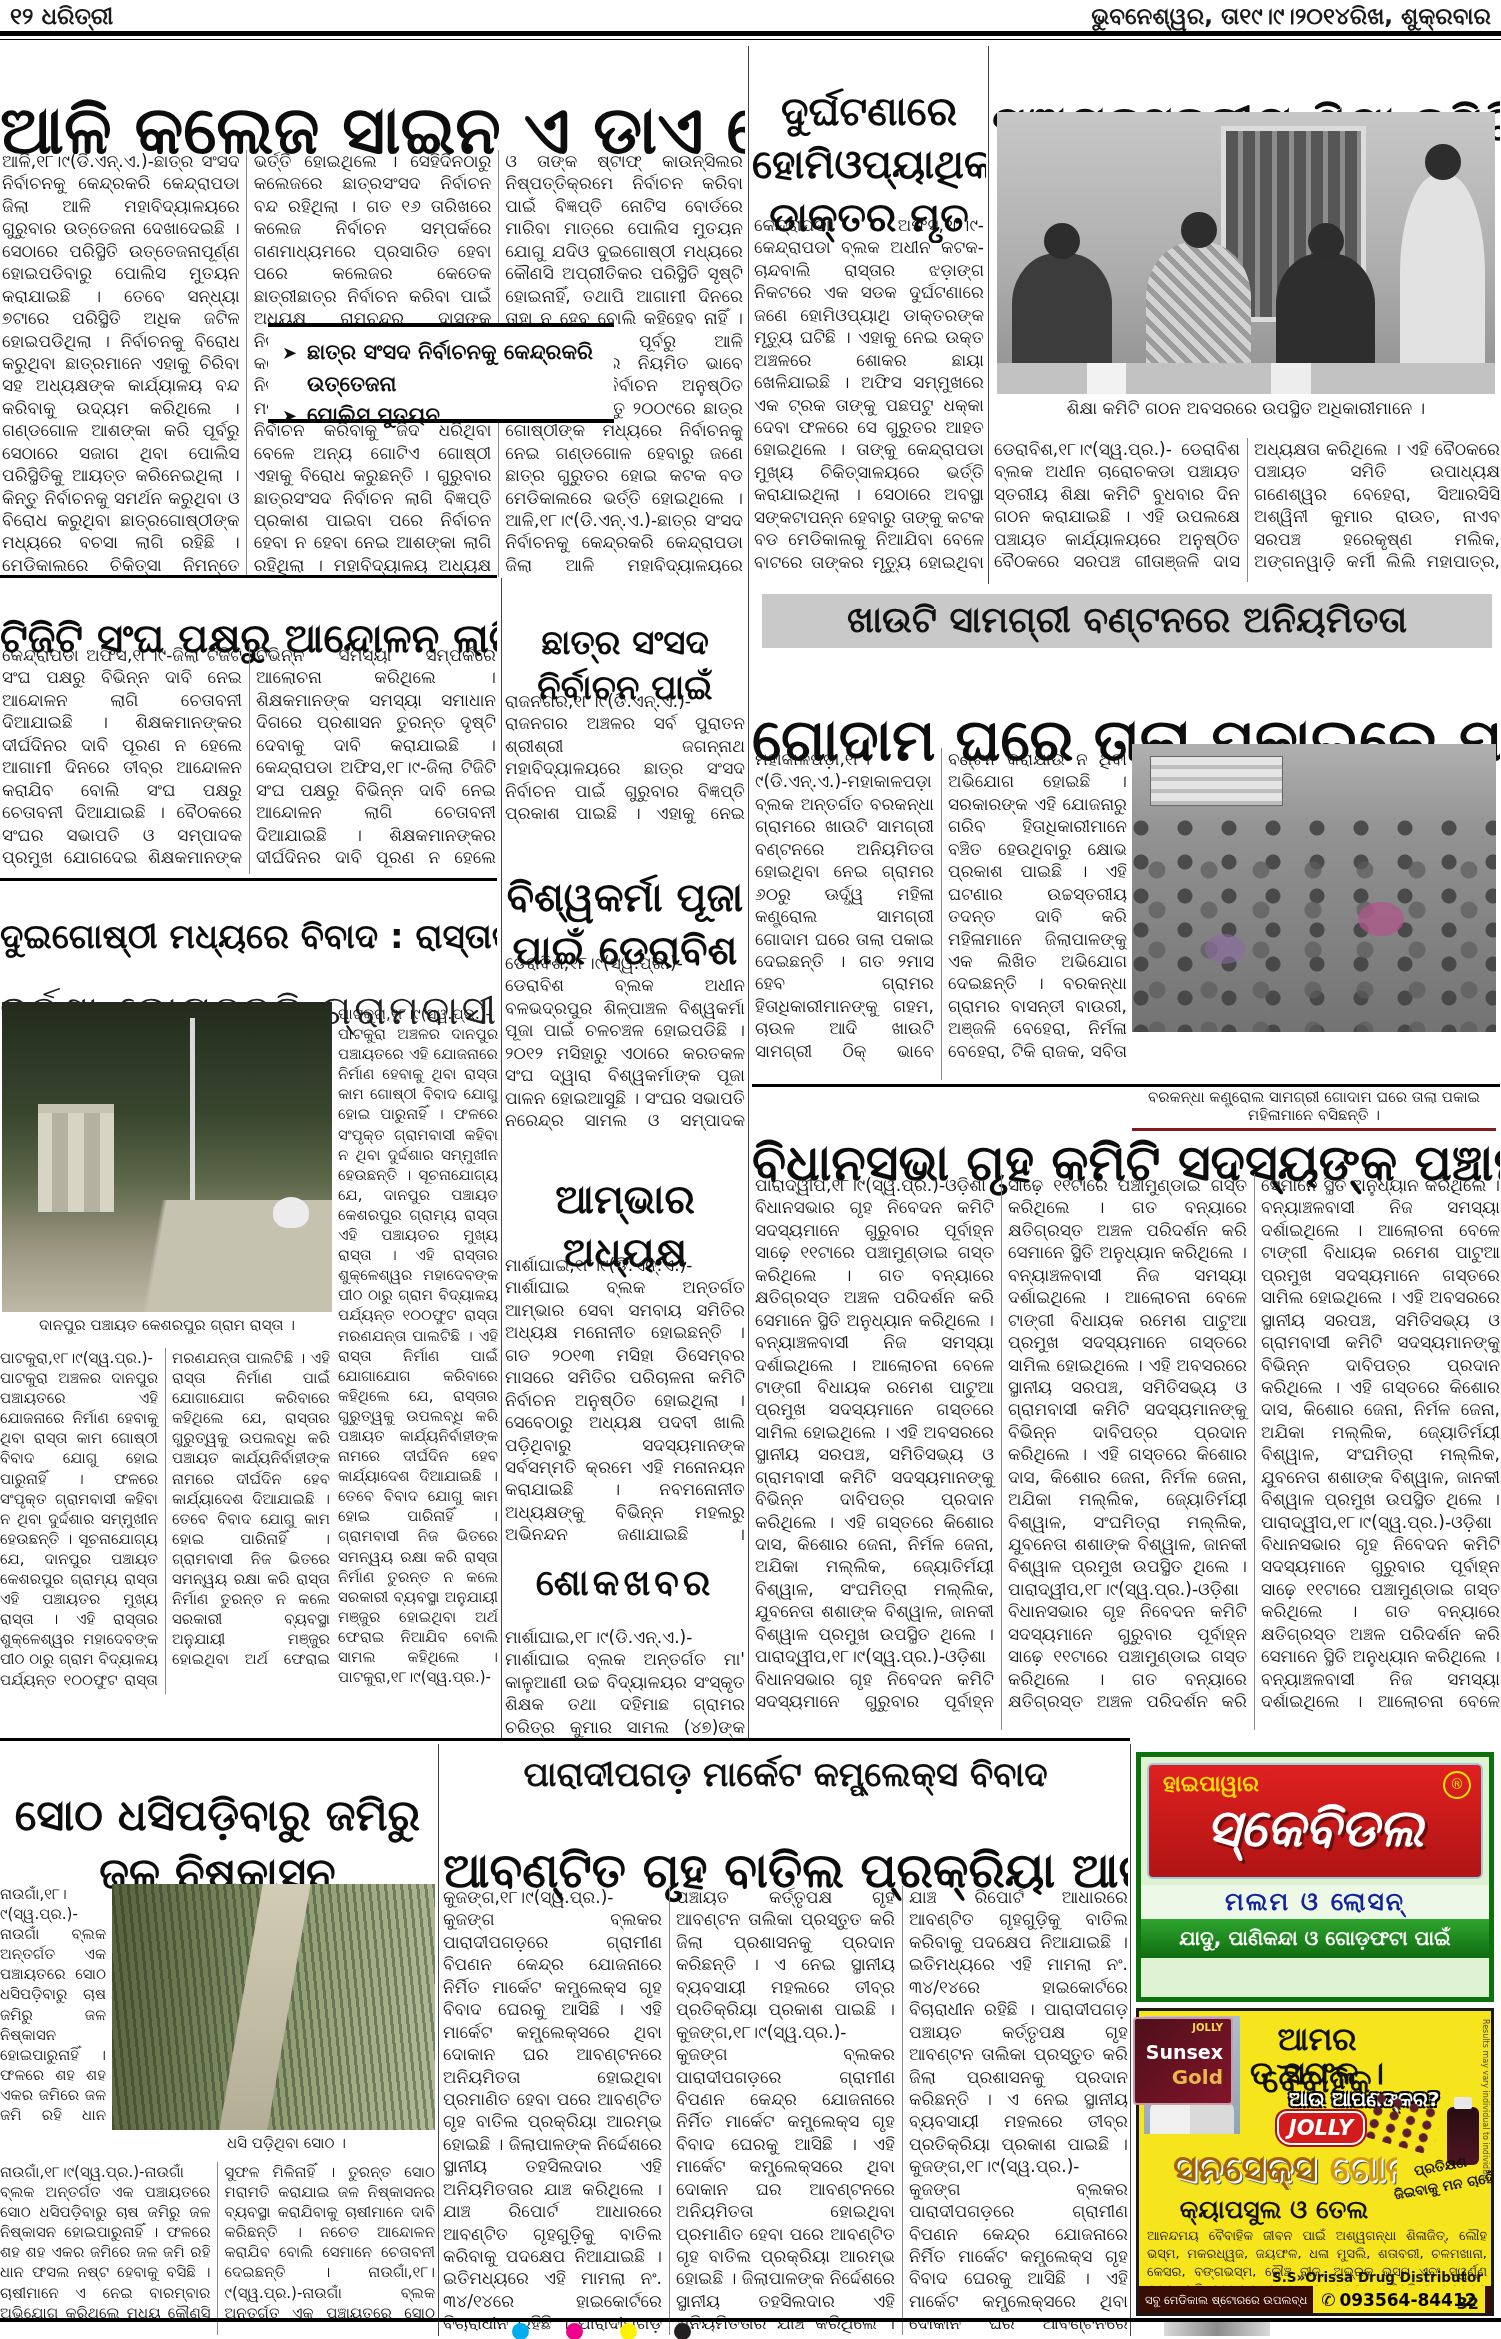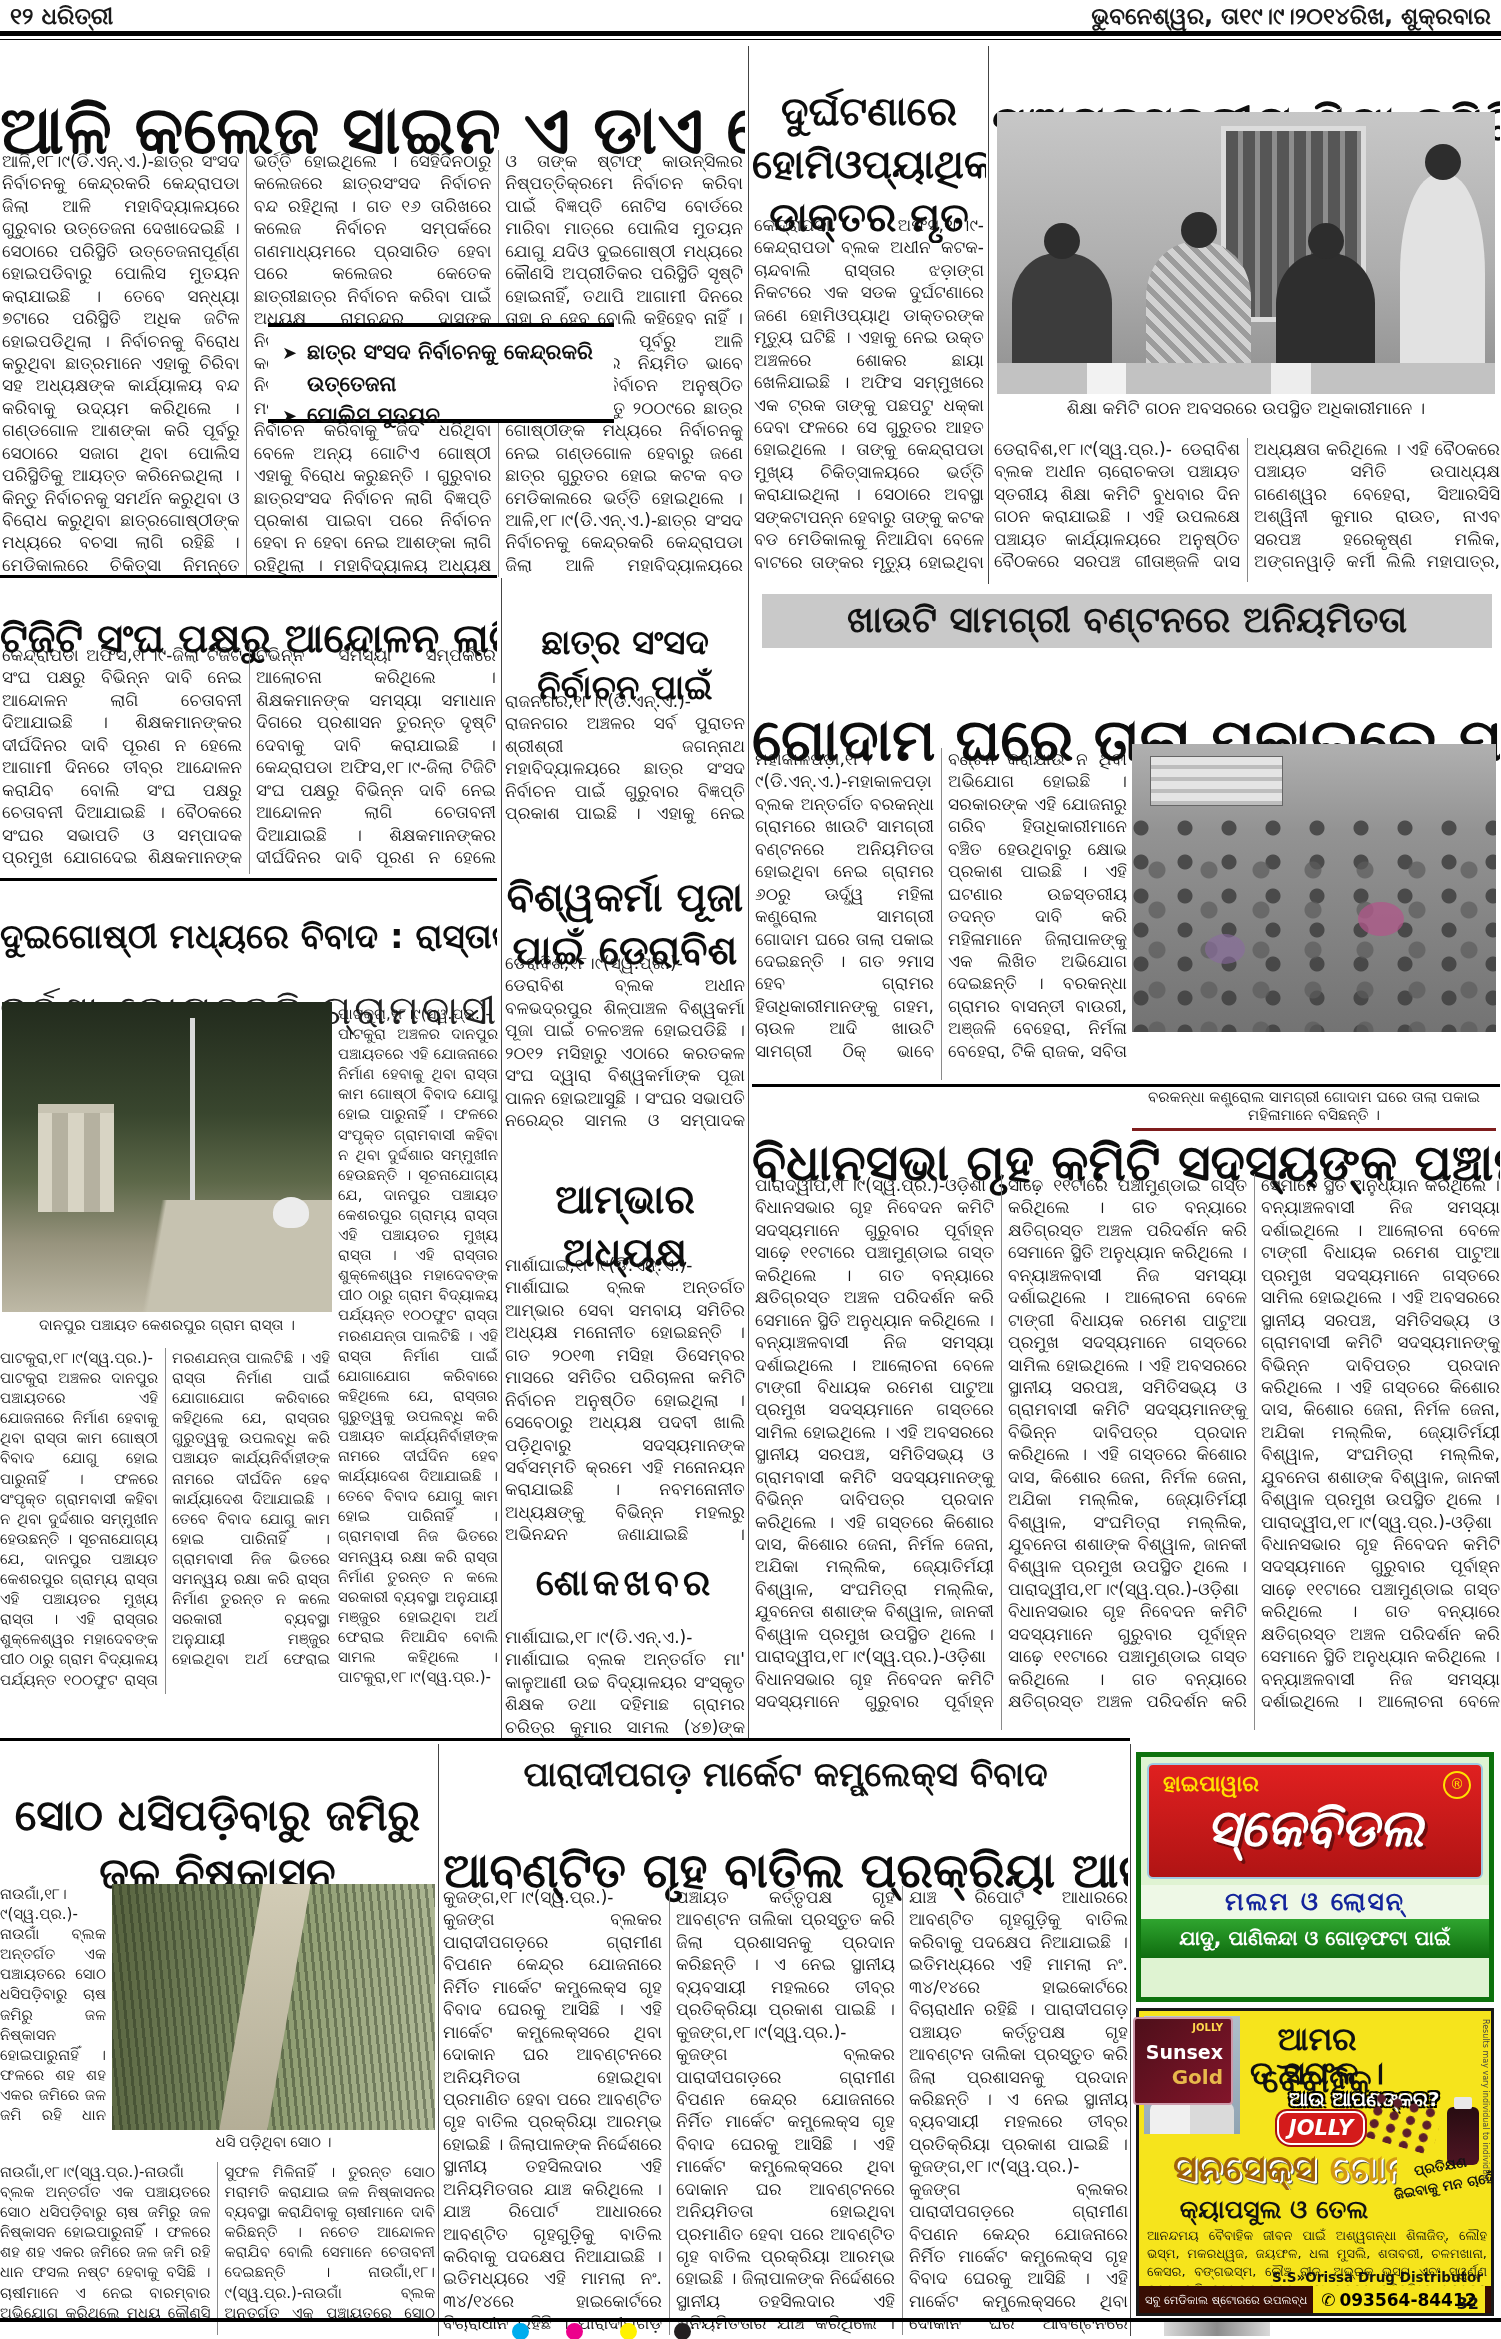--- a/index.html
+++ b/index.html
@@ -214,21 +214,21 @@
 
   <div class="abs rule-h" style="left:0;top:1738px;width:1130px;height:3px;"></div>
 
   <section>
     <h2 class="abs hl" style="left:0;top:1750px;width:435px;height:126px;font-size:43px;line-height:1.35;">ସୋଠ ଧସିପଡ଼ିବାରୁ ଜମିରୁ ଜଳ ନିଷ୍କାସନ ହୋଇପାରୁନି</h2>
     <div class="abs bodytext narrow" style="left:0;top:1884px;width:106px;height:248px;column-count:1;">ନାଉଗାଁ,୧୮।୯(ସ୍ୱ.ପ୍ର.)-ନାଉଗାଁ ବ୍ଲକ ଅନ୍ତର୍ଗତ ଏକ ପଞ୍ଚାୟତରେ ସୋଠ ଧସିପଡ଼ିବାରୁ ଚାଷ ଜମିରୁ ଜଳ ନିଷ୍କାସନ ହୋଇପାରୁନାହିଁ । ଫଳରେ ଶହ ଶହ ଏକର ଜମିରେ ଜଳ ଜମି ରହି ଧାନ ଫସଲ ନଷ୍ଟ ହେବାକୁ ବସିଛି । ଚାଷୀମାନେ ଏ ନେଇ ବାରମ୍ବାର ଅଭିଯୋଗ କରିଥିଲେ ମଧ୍ୟ କୌଣସି ସୁଫଳ ମିଳିନାହିଁ । ତୁରନ୍ତ ସୋଠ ମରାମତି କରାଯାଇ ଜଳ ନିଷ୍କାସନର ବ୍ୟବସ୍ଥା କରାଯିବାକୁ ଚାଷୀମାନେ ଦାବି କରିଛନ୍ତି । ନଚେତ ଆନ୍ଦୋଳନ କରାଯିବ ବୋଲି ସେମାନେ ଚେତାବନୀ ଦେଇଛନ୍ତି ।</div>
     <div class="photo ph-field" style="left:112px;top:1884px;width:323px;height:246px;">
       <div class="field-tex"></div>
       <div class="field-path"></div>
     </div>
-    <div class="abs caption" style="left:112px;top:2134px;width:323px;height:24px;font-family:Liberation Serif, serif;">ଧସି ପଡ଼ିଥିବା ସୋଠ ।</div>
+    <div class="abs caption" style="left:125px;top:2134px;width:323px;height:24px;">ଧସି ପଡ଼ିଥିବା ସୋଠ ।</div>
     <div class="abs bodytext narrow" style="left:0;top:2162px;width:435px;height:173px;column-count:2;">ନାଉଗାଁ,୧୮।୯(ସ୍ୱ.ପ୍ର.)-ନାଉଗାଁ ବ୍ଲକ ଅନ୍ତର୍ଗତ ଏକ ପଞ୍ଚାୟତରେ ସୋଠ ଧସିପଡ଼ିବାରୁ ଚାଷ ଜମିରୁ ଜଳ ନିଷ୍କାସନ ହୋଇପାରୁନାହିଁ । ଫଳରେ ଶହ ଶହ ଏକର ଜମିରେ ଜଳ ଜମି ରହି ଧାନ ଫସଲ ନଷ୍ଟ ହେବାକୁ ବସିଛି । ଚାଷୀମାନେ ଏ ନେଇ ବାରମ୍ବାର ଅଭିଯୋଗ କରିଥିଲେ ମଧ୍ୟ କୌଣସି ସୁଫଳ ମିଳିନାହିଁ । ତୁରନ୍ତ ସୋଠ ମରାମତି କରାଯାଇ ଜଳ ନିଷ୍କାସନର ବ୍ୟବସ୍ଥା କରାଯିବାକୁ ଚାଷୀମାନେ ଦାବି କରିଛନ୍ତି । ନଚେତ ଆନ୍ଦୋଳନ କରାଯିବ ବୋଲି ସେମାନେ ଚେତାବନୀ ଦେଇଛନ୍ତି । ନାଉଗାଁ,୧୮।୯(ସ୍ୱ.ପ୍ର.)-ନାଉଗାଁ ବ୍ଲକ ଅନ୍ତର୍ଗତ ଏକ ପଞ୍ଚାୟତରେ ସୋଠ ଧସିପଡ଼ିବାରୁ ଚାଷ ଜମିରୁ ଜଳ ନିଷ୍କାସନ ହୋଇପାରୁନାହିଁ । ଫଳରେ ଶହ ଶହ ଏକର ଜମିରେ ଜଳ ଜମି ରହି ଧାନ ଫସଲ ନଷ୍ଟ ହେବାକୁ ବସିଛି । ଚାଷୀମାନେ ଏ ନେଇ ବାରମ୍ବାର ଅଭିଯୋଗ କରିଥିଲେ ମଧ୍ୟ କୌଣସି ସୁଫଳ ମିଳିନାହିଁ । ତୁରନ୍ତ ସୋଠ ମରାମତି କରାଯାଇ ଜଳ ନିଷ୍କାସନର ବ୍ୟବସ୍ଥା କରାଯିବାକୁ ଚାଷୀମାନେ ଦାବି କରିଛନ୍ତି । ନଚେତ ଆନ୍ଦୋଳନ କରାଯିବ ବୋଲି ସେମାନେ ଚେତାବନୀ ଦେଇଛନ୍ତି ।</div>
   </section>
 
   <section>
     <div class="abs kicker2" style="left:443px;top:1754px;width:685px;height:46px;">ପାରାଦୀପଗଡ଼ ମାର୍କେଟ କମ୍ପ୍ଲେକ୍ସ ବିବାଦ</div>
     <h2 class="abs hl" style="left:443px;top:1802px;width:685px;height:76px;font-size:48px;white-space:nowrap;">ଆବଣ୍ଟିତ ଗୃହ ବାତିଲ ପ୍ରକ୍ରିୟା ଆରମ୍ଭ</h2>
     <div class="abs bodytext" style="left:443px;top:1886px;width:685px;height:449px;column-count:3;">କୁଜଙ୍ଗ,୧୮।୯(ସ୍ୱ.ପ୍ର.)-କୁଜଙ୍ଗ ବ୍ଲକର ପାରାଦୀପଗଡ଼ରେ ଗ୍ରାମୀଣ ବିପଣନ କେନ୍ଦ୍ର ଯୋଜନାରେ ନିର୍ମିତ ମାର୍କେଟ କମ୍ପ୍ଲେକ୍ସ ଗୃହ ବିବାଦ ଘେରକୁ ଆସିଛି । ଏହି ମାର୍କେଟ କମ୍ପ୍ଲେକ୍ସରେ ଥିବା ଦୋକାନ ଘର ଆବଣ୍ଟନରେ ଅନିୟମିତତା ହୋଇଥିବା ପ୍ରମାଣିତ ହେବା ପରେ ଆବଣ୍ଟିତ ଗୃହ ବାତିଲ ପ୍ରକ୍ରିୟା ଆରମ୍ଭ ହୋଇଛି । ଜିଲାପାଳଙ୍କ ନିର୍ଦ୍ଦେଶରେ ସ୍ଥାନୀୟ ତହସିଲଦାର ଏହି ଅନିୟମିତତାର ଯାଞ୍ଚ କରିଥିଲେ । ଯାଞ୍ଚ ରିପୋର୍ଟ ଆଧାରରେ ଆବଣ୍ଟିତ ଗୃହଗୁଡ଼ିକୁ ବାତିଲ କରିବାକୁ ପଦକ୍ଷେପ ନିଆଯାଇଛି । ଇତିମଧ୍ୟରେ ଏହି ମାମଲା ନଂ. ୩୪/୧୪ରେ ହାଇକୋର୍ଟରେ ବିଚାରାଧୀନ ରହିଛି । ପାରାଦୀପଗଡ଼ ପଞ୍ଚାୟତ କର୍ତ୍ତୃପକ୍ଷ ଗୃହ ଆବଣ୍ଟନ ତାଲିକା ପ୍ରସ୍ତୁତ କରି ଜିଲା ପ୍ରଶାସନକୁ ପ୍ରଦାନ କରିଛନ୍ତି । ଏ ନେଇ ସ୍ଥାନୀୟ ବ୍ୟବସାୟୀ ମହଲରେ ତୀବ୍ର ପ୍ରତିକ୍ରିୟା ପ୍ରକାଶ ପାଇଛି । କୁଜଙ୍ଗ,୧୮।୯(ସ୍ୱ.ପ୍ର.)-କୁଜଙ୍ଗ ବ୍ଲକର ପାରାଦୀପଗଡ଼ରେ ଗ୍ରାମୀଣ ବିପଣନ କେନ୍ଦ୍ର ଯୋଜନାରେ ନିର୍ମିତ ମାର୍କେଟ କମ୍ପ୍ଲେକ୍ସ ଗୃହ ବିବାଦ ଘେରକୁ ଆସିଛି । ଏହି ମାର୍କେଟ କମ୍ପ୍ଲେକ୍ସରେ ଥିବା ଦୋକାନ ଘର ଆବଣ୍ଟନରେ ଅନିୟମିତତା ହୋଇଥିବା ପ୍ରମାଣିତ ହେବା ପରେ ଆବଣ୍ଟିତ ଗୃହ ବାତିଲ ପ୍ରକ୍ରିୟା ଆରମ୍ଭ ହୋଇଛି । ଜିଲାପାଳଙ୍କ ନିର୍ଦ୍ଦେଶରେ ସ୍ଥାନୀୟ ତହସିଲଦାର ଏହି ଅନିୟମିତତାର ଯାଞ୍ଚ କରିଥିଲେ । ଯାଞ୍ଚ ରିପୋର୍ଟ ଆଧାରରେ ଆବଣ୍ଟିତ ଗୃହଗୁଡ଼ିକୁ ବାତିଲ କରିବାକୁ ପଦକ୍ଷେପ ନିଆଯାଇଛି । ଇତିମଧ୍ୟରେ ଏହି ମାମଲା ନଂ. ୩୪/୧୪ରେ ହାଇକୋର୍ଟରେ ବିଚାରାଧୀନ ରହିଛି । ପାରାଦୀପଗଡ଼ ପଞ୍ଚାୟତ କର୍ତ୍ତୃପକ୍ଷ ଗୃହ ଆବଣ୍ଟନ ତାଲିକା ପ୍ରସ୍ତୁତ କରି ଜିଲା ପ୍ରଶାସନକୁ ପ୍ରଦାନ କରିଛନ୍ତି । ଏ ନେଇ ସ୍ଥାନୀୟ ବ୍ୟବସାୟୀ ମହଲରେ ତୀବ୍ର ପ୍ରତିକ୍ରିୟା ପ୍ରକାଶ ପାଇଛି । କୁଜଙ୍ଗ,୧୮।୯(ସ୍ୱ.ପ୍ର.)-କୁଜଙ୍ଗ ବ୍ଲକର ପାରାଦୀପଗଡ଼ରେ ଗ୍ରାମୀଣ ବିପଣନ କେନ୍ଦ୍ର ଯୋଜନାରେ ନିର୍ମିତ ମାର୍କେଟ କମ୍ପ୍ଲେକ୍ସ ଗୃହ ବିବାଦ ଘେରକୁ ଆସିଛି । ଏହି ମାର୍କେଟ କମ୍ପ୍ଲେକ୍ସରେ ଥିବା ଦୋକାନ ଘର ଆବଣ୍ଟନରେ ଅନିୟମିତତା ହୋଇଥିବା ପ୍ରମାଣିତ ହେବା ପରେ ଆବଣ୍ଟିତ ଗୃହ ବାତିଲ ପ୍ରକ୍ରିୟା ଆରମ୍ଭ ହୋଇଛି । ଜିଲାପାଳଙ୍କ ନିର୍ଦ୍ଦେଶରେ ସ୍ଥାନୀୟ ତହସିଲଦାର ଏହି ଅନିୟମିତତାର ଯାଞ୍ଚ କରିଥିଲେ । ଯାଞ୍ଚ ରିପୋର୍ଟ ଆଧାରରେ ଆବଣ୍ଟିତ ଗୃହଗୁଡ଼ିକୁ ବାତିଲ କରିବାକୁ ପଦକ୍ଷେପ ନିଆଯାଇଛି । ଇତିମଧ୍ୟରେ ଏହି ମାମଲା ନଂ. ୩୪/୧୪ରେ ହାଇକୋର୍ଟରେ ବିଚାରାଧୀନ ରହିଛି । ପାରାଦୀପଗଡ଼ ପଞ୍ଚାୟତ କର୍ତ୍ତୃପକ୍ଷ ଗୃହ ଆବଣ୍ଟନ ତାଲିକା ପ୍ରସ୍ତୁତ କରି ଜିଲା ପ୍ରଶାସନକୁ ପ୍ରଦାନ କରିଛନ୍ତି । ଏ ନେଇ ସ୍ଥାନୀୟ ବ୍ୟବସାୟୀ ମହଲରେ ତୀବ୍ର ପ୍ରତିକ୍ରିୟା ପ୍ରକାଶ ପାଇଛି ।</div>
   </section>
 
   <section class="abs ad-skeb" style="left:1136px;top:1752px;width:358px;height:250px;">

